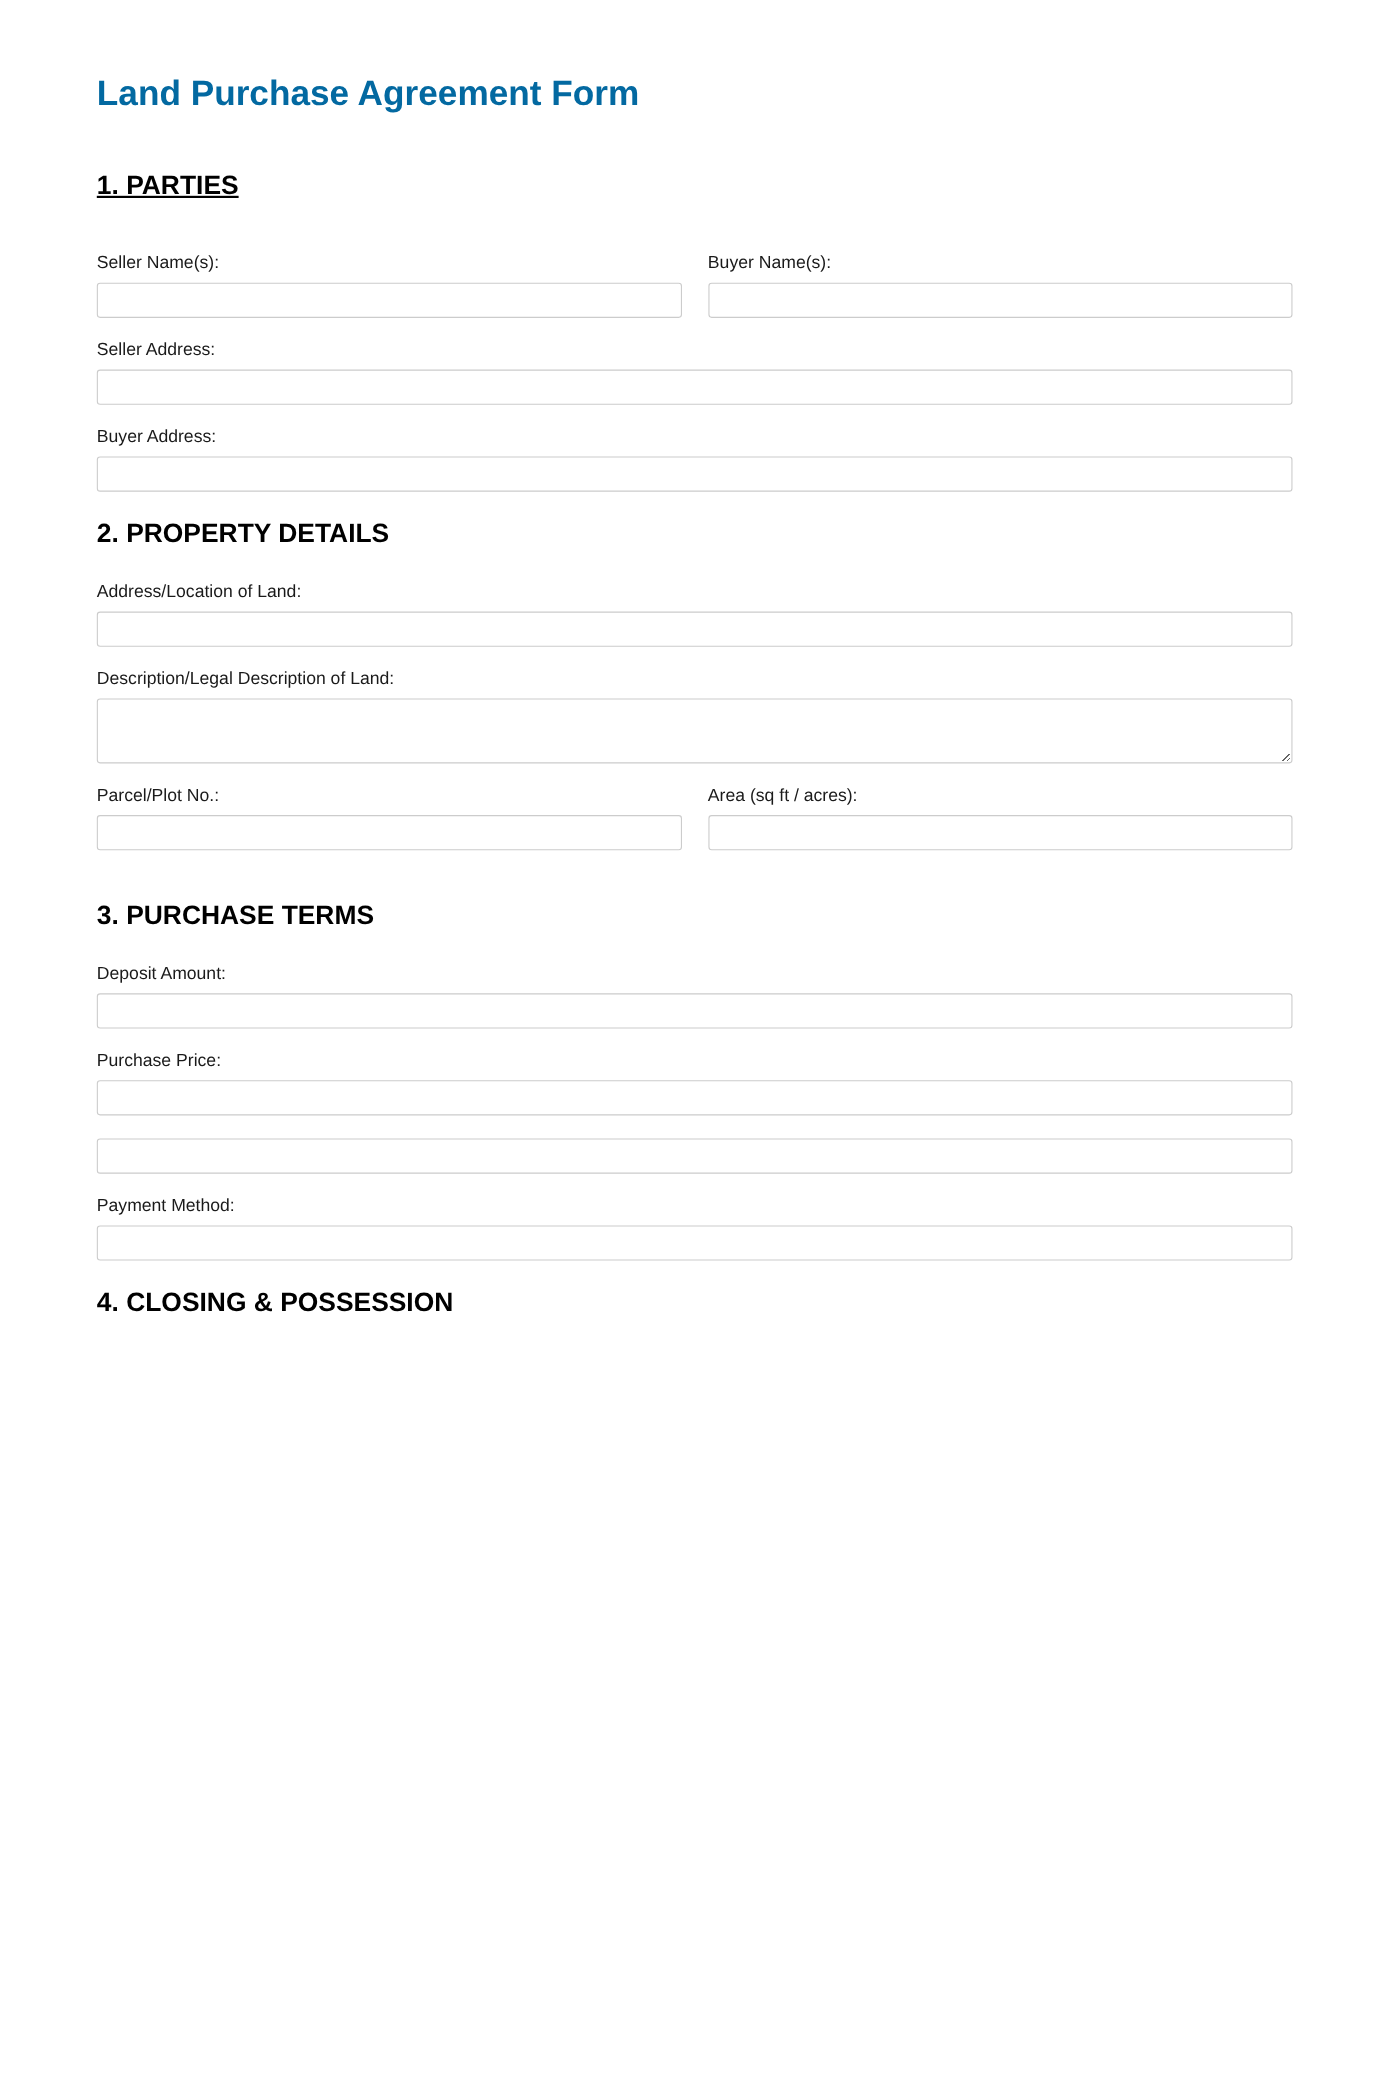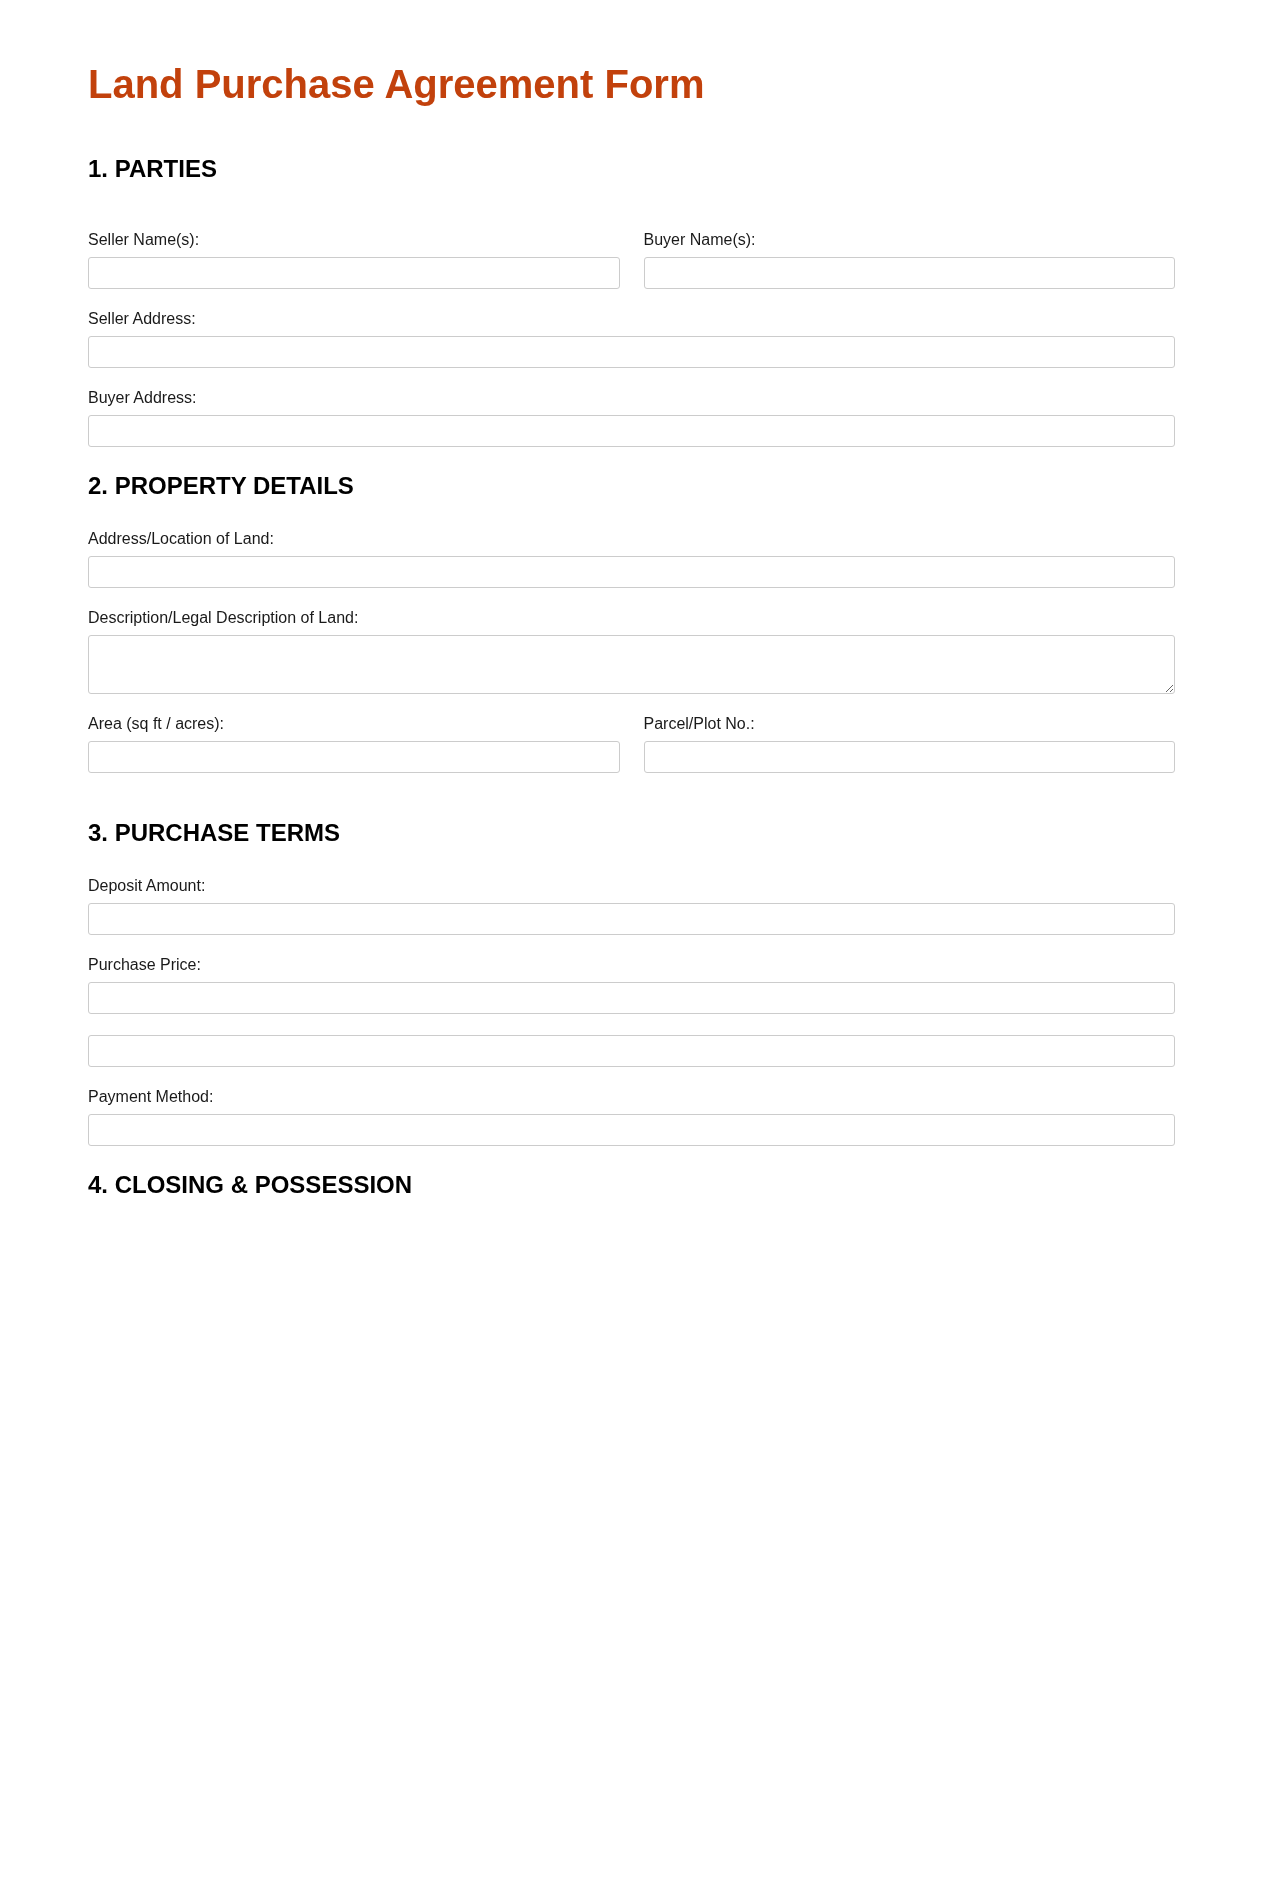--- a/index.html
+++ b/index.html
@@ -15,37 +15,38 @@
       color: #111111;
     }
     .page {
       position: relative;
       margin-left: 88px;
       width: 1087px;
       padding-top: 66px;
     }
     h1.form-title {
       margin: 0;
-      font-size: 40px;
+      font-size: 32px;
       line-height: 37px;
       height: 37px;
       font-weight: bold;
-      color: #c2410c;
+      color: #0369a1;
     }
     h2.section-title {
       margin: 25px 0 30px 0;
       font-size: 24px;
       line-height: 28px;
       height: 28px;
       font-weight: bold;
       color: #000000;
     }
     .section.first h2.section-title {
       margin-top: 52px;
       margin-bottom: 48px;
+      text-decoration: underline;
     }
     .row {
       display: flex;
       gap: 24px;
     }
     .row .field {
       flex: 1 1 0;
       min-width: 0;
     }
     .field {
@@ -120,26 +121,26 @@
       <input id="land_address" type="text" value="" style="">
     </div>
 
     <div class="field">
       <label for="land_description">Description/Legal Description of Land:</label>
       <textarea id="land_description" style=""></textarea>
     </div>
 
     <div class="row">
       <div class="field">
+        <label for="parcel_no">Parcel/Plot No.:</label>
+        <input id="parcel_no" type="text" value="" style="">
+      </div>
+      <div class="field">
         <label for="area">Area (sq ft / acres):</label>
         <input id="area" type="text" value="" style="">
-      </div>
-      <div class="field">
-        <label for="parcel_no">Parcel/Plot No.:</label>
-        <input id="parcel_no" type="text" value="" style="">
       </div>
     </div>
   </section>
 
   <section class="section">
     <h2 class="section-title">3. PURCHASE TERMS</h2>
 
     <div class="field">
       <label for="deposit_amount">Deposit Amount:</label>
       <input id="deposit_amount" type="text" value="" style="">

